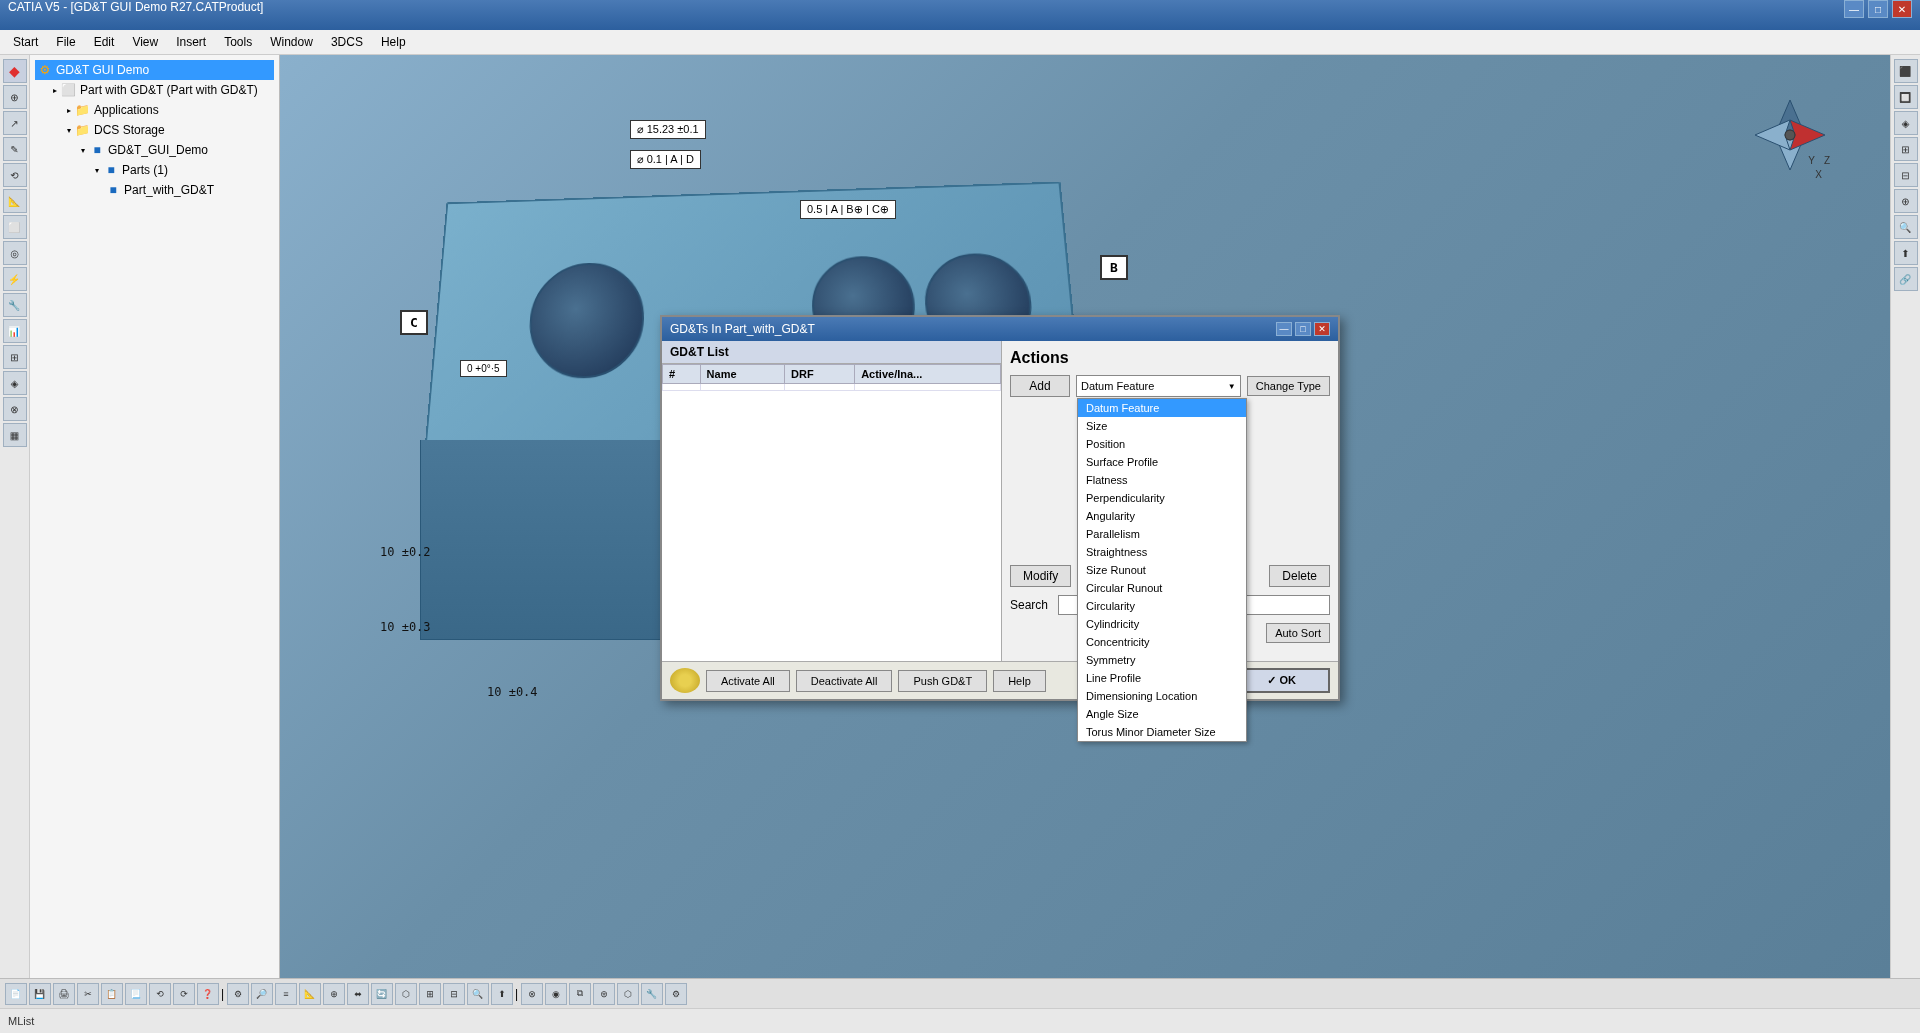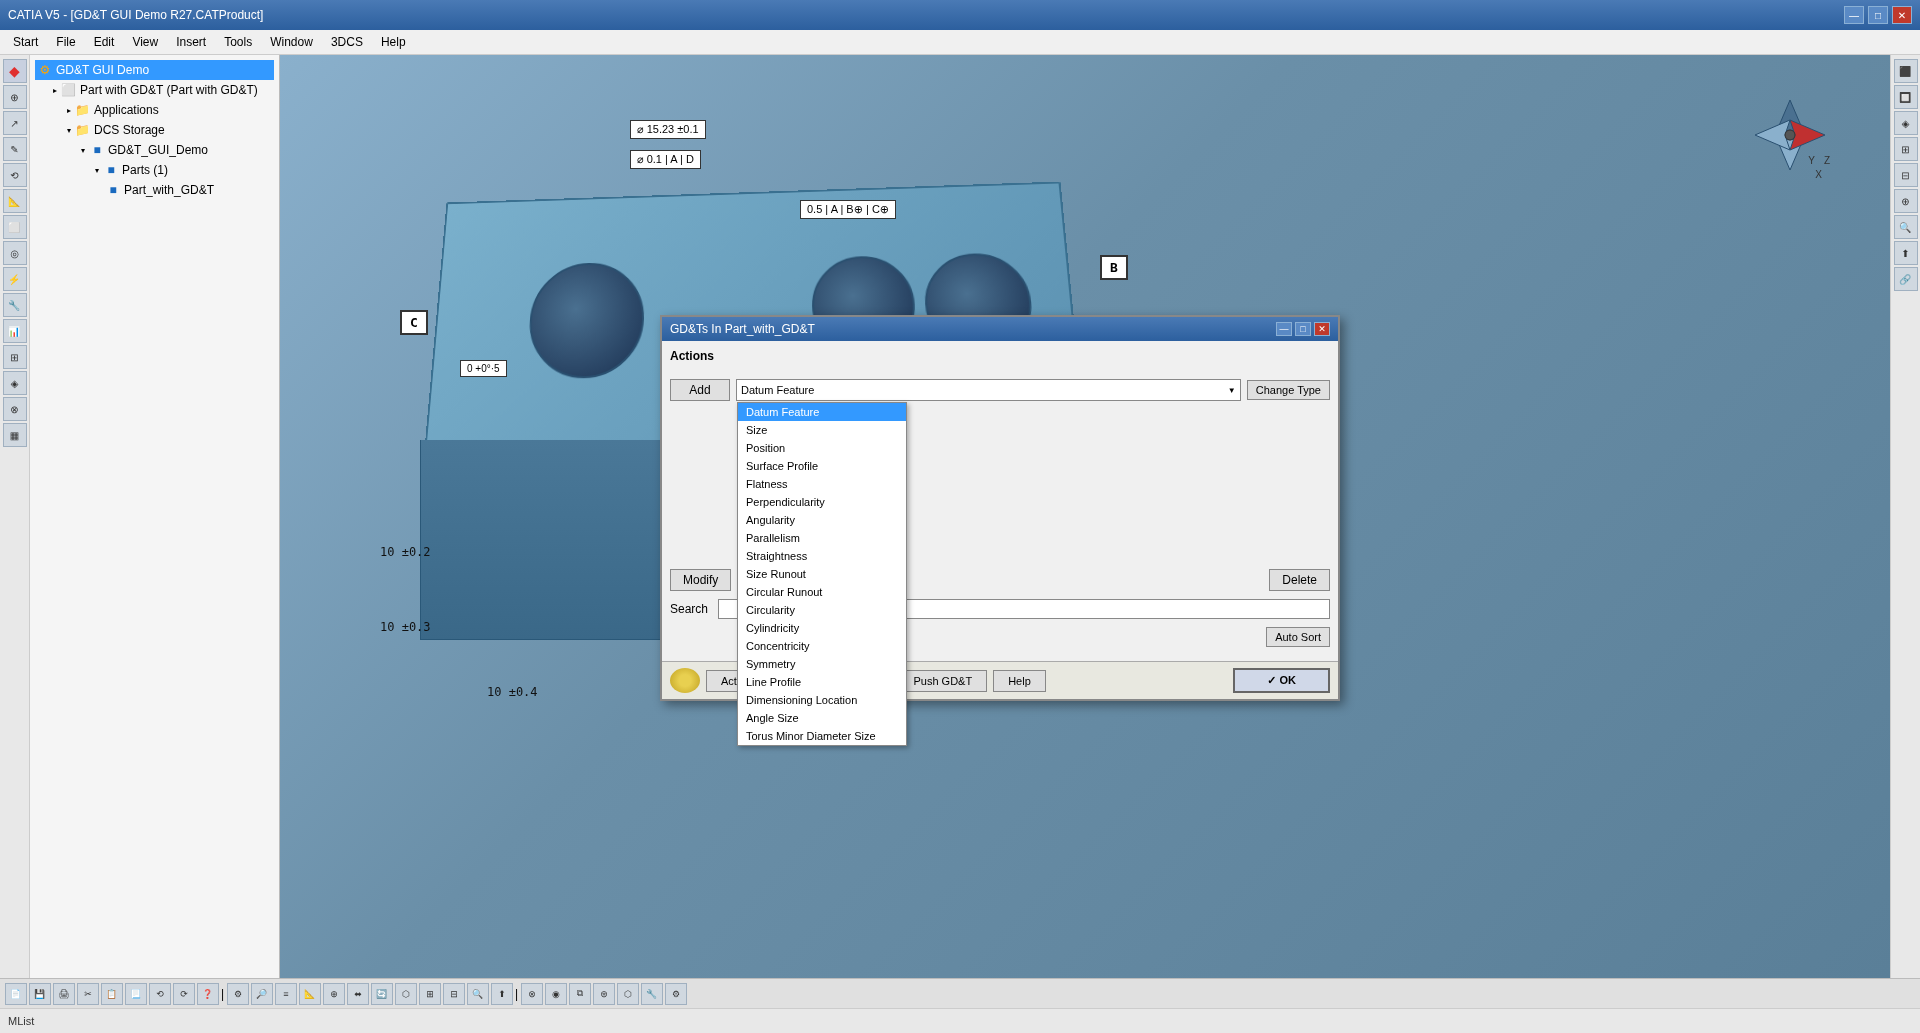--- a/index.html
+++ b/index.html
@@ -12,21 +12,21 @@
       background: #c8d8e8;
       position: relative;
     }
 
     
     #titlebar {
       width: 100%;
       height: 30px;
       background: linear-gradient(to bottom, #4a7ab5, #2c5f9e);
       display: flex;
-      align-items: center;
+      align-items: flex-start;
       justify-content: space-between;
       padding: 0 8px;
       color: white;
     }
     #titlebar-controls {
       display: flex;
       gap: 4px;
     }
     .title-btn {
       width: 20px;
@@ -265,23 +265,23 @@
     }
 
     
     #actions-panel {
       flex: 1;
       display: flex;
       flex-direction: column;
       padding: 8px;
     }
     #actions-header {
-      font-size: 12px;
+      font-size: 16px;
       font-weight: bold;
-      margin-bottom: 16px;
+      margin-bottom: 8px;
       color: #000;
     }
     .action-row {
       display: flex;
       align-items: center;
       margin-bottom: 8px;
       gap: 6px;
     }
     .action-btn {
       padding: 3px 12px;
@@ -567,20 +567,44 @@
         <span>GD&amp;Ts In Part_with_GD&amp;T</span>
         <div style="display:flex; gap:3px;">
           <button class="dialog-ctrl-btn">—</button>
           <button class="dialog-ctrl-btn">□</button>
           <button class="dialog-ctrl-btn close">✕</button>
         </div>
       </div>
 
       <div id="gdt-dialog-content">
 
+        <div id="gdt-list-panel">
+          <div id="gdt-list-header">GD&amp;T List</div>
+          <div id="gdt-list-table">
+            <table class="gdt-table">
+              <thead>
+                <tr>
+                  <th>#</th>
+                  <th>Name</th>
+                  <th>DRF</th>
+                  <th>Active/Ina...</th>
+                </tr>
+              </thead>
+              <tbody>
+
+                <tr>
+                    <td></td>
+                    <td></td>
+                    <td></td>
+                    <td></td>
+                  </tr>
+              </tbody>
+            </table>
+          </div>
+        </div>
 
         <div id="actions-panel">
           <div id="actions-header">Actions</div>
 
           <div class="action-row">
             <button class="action-btn">Add</button>
             <div class="action-dropdown" style="position:relative;">
               <span>Datum Feature</span>
               <span class="dropdown-arrow">▼</span>
 

